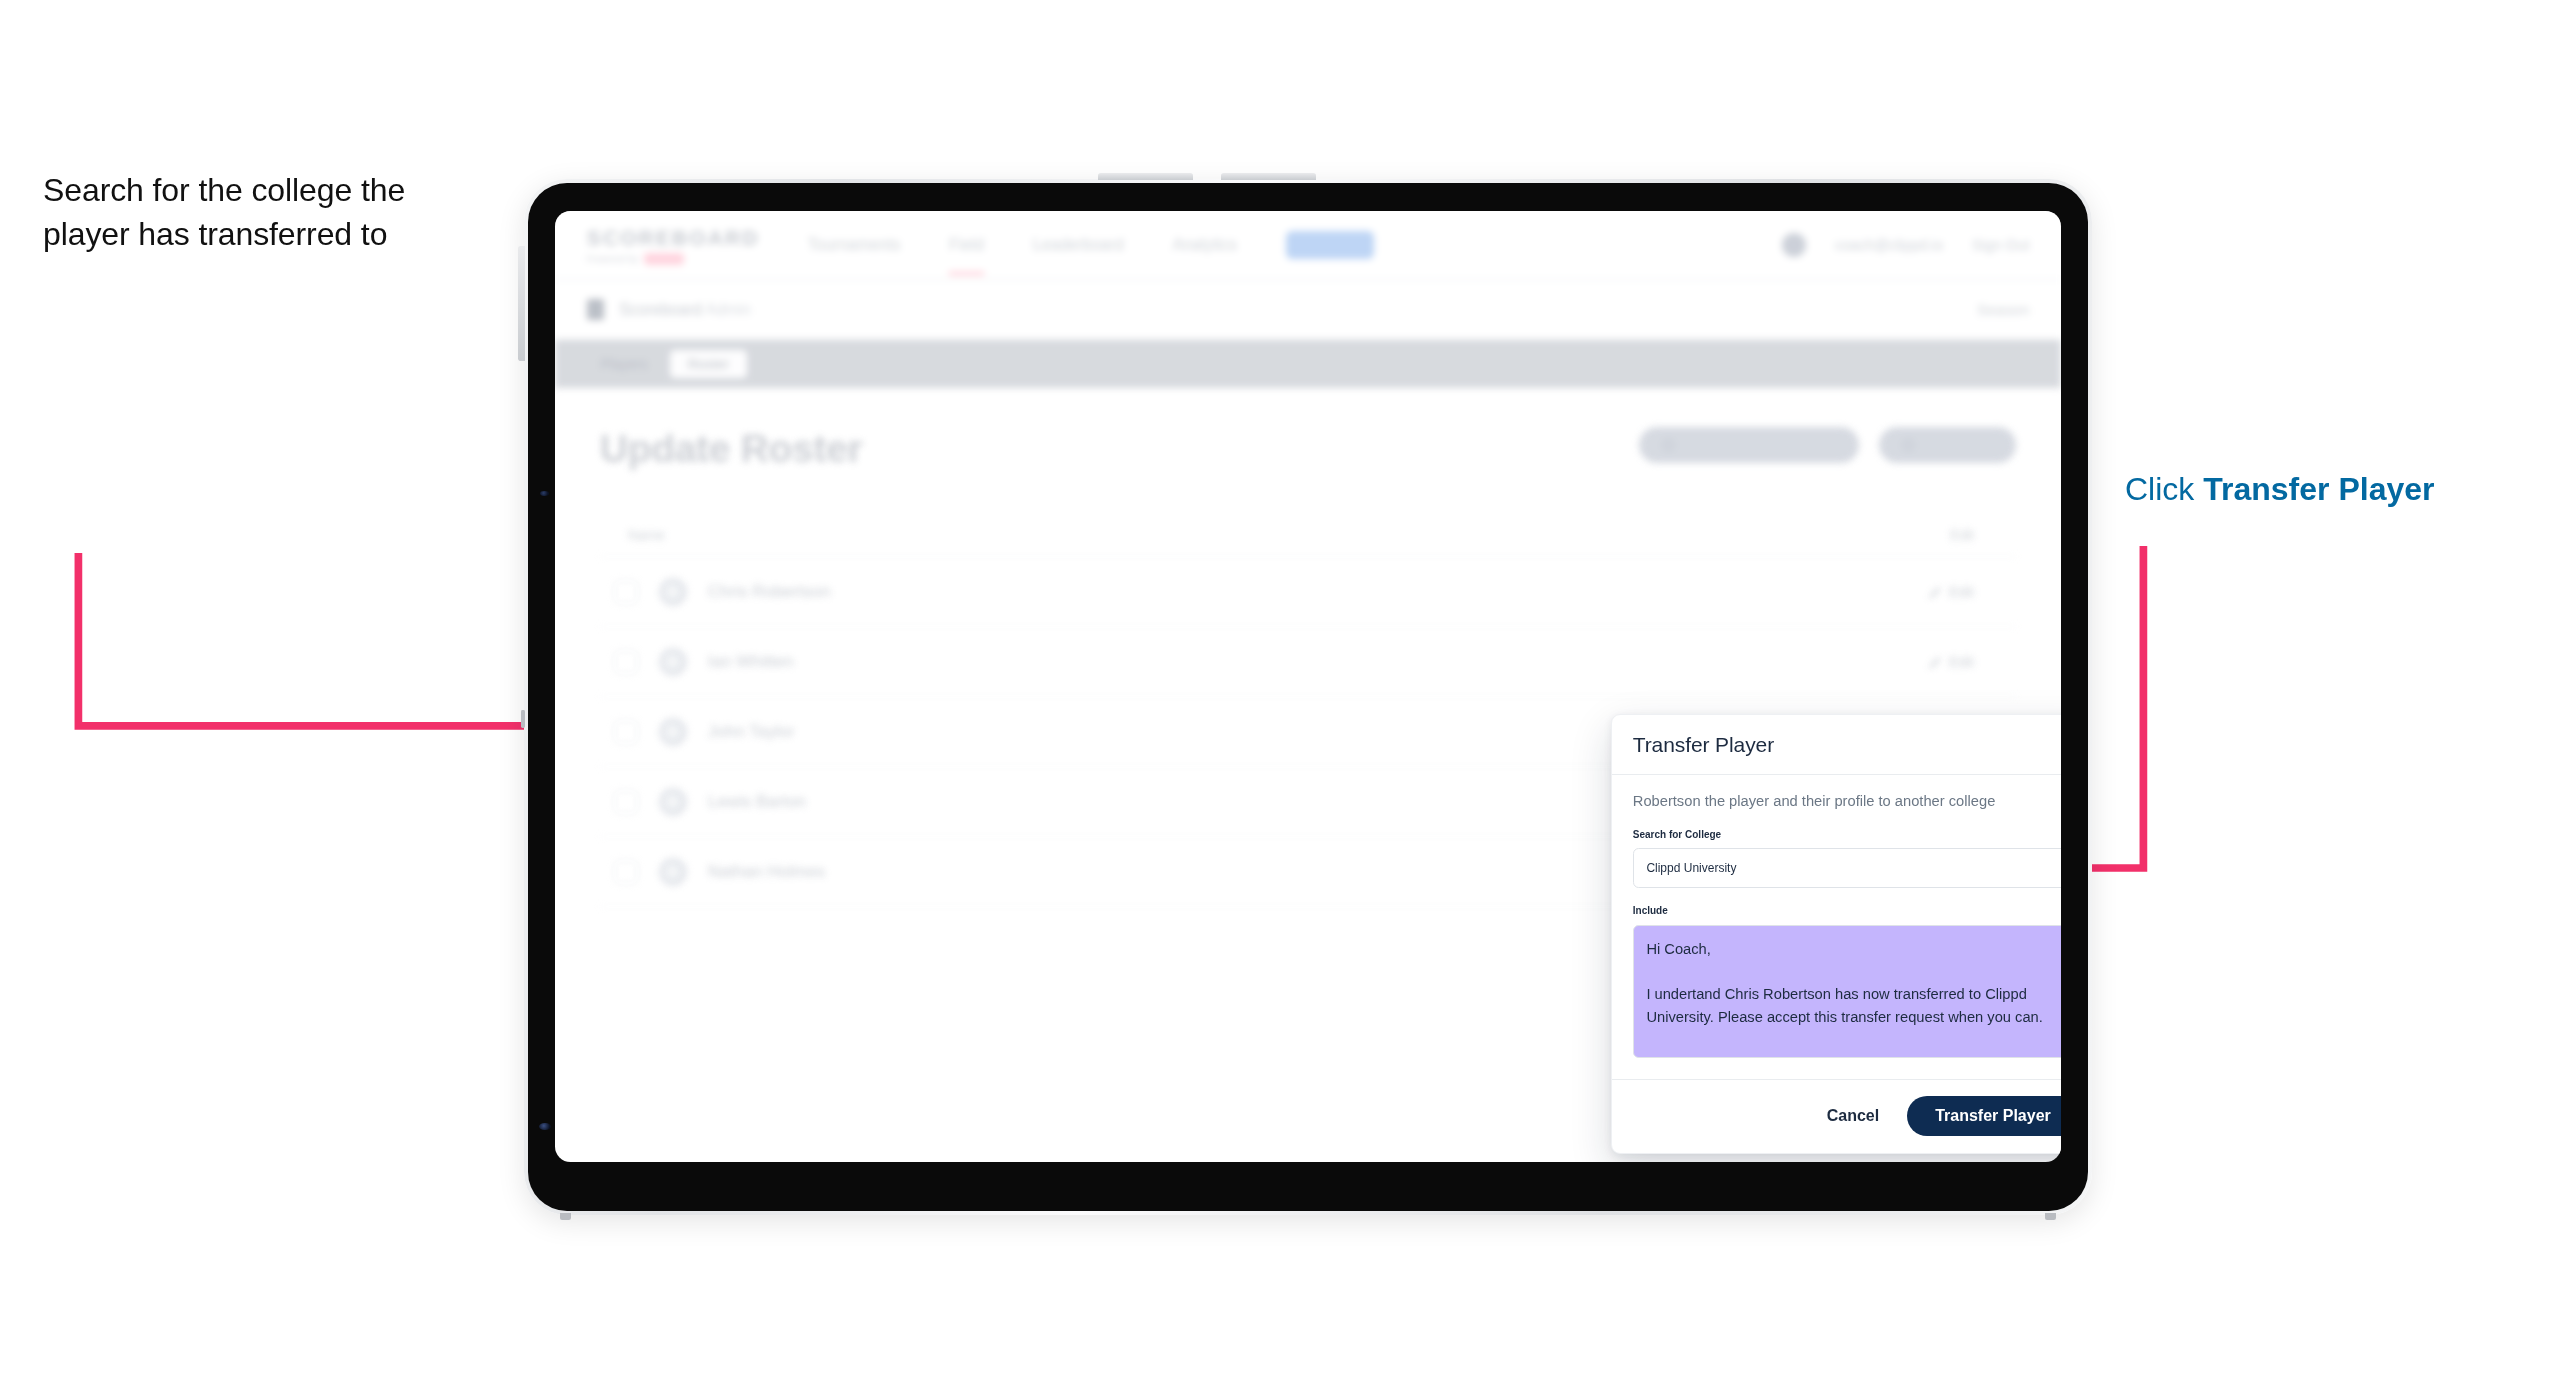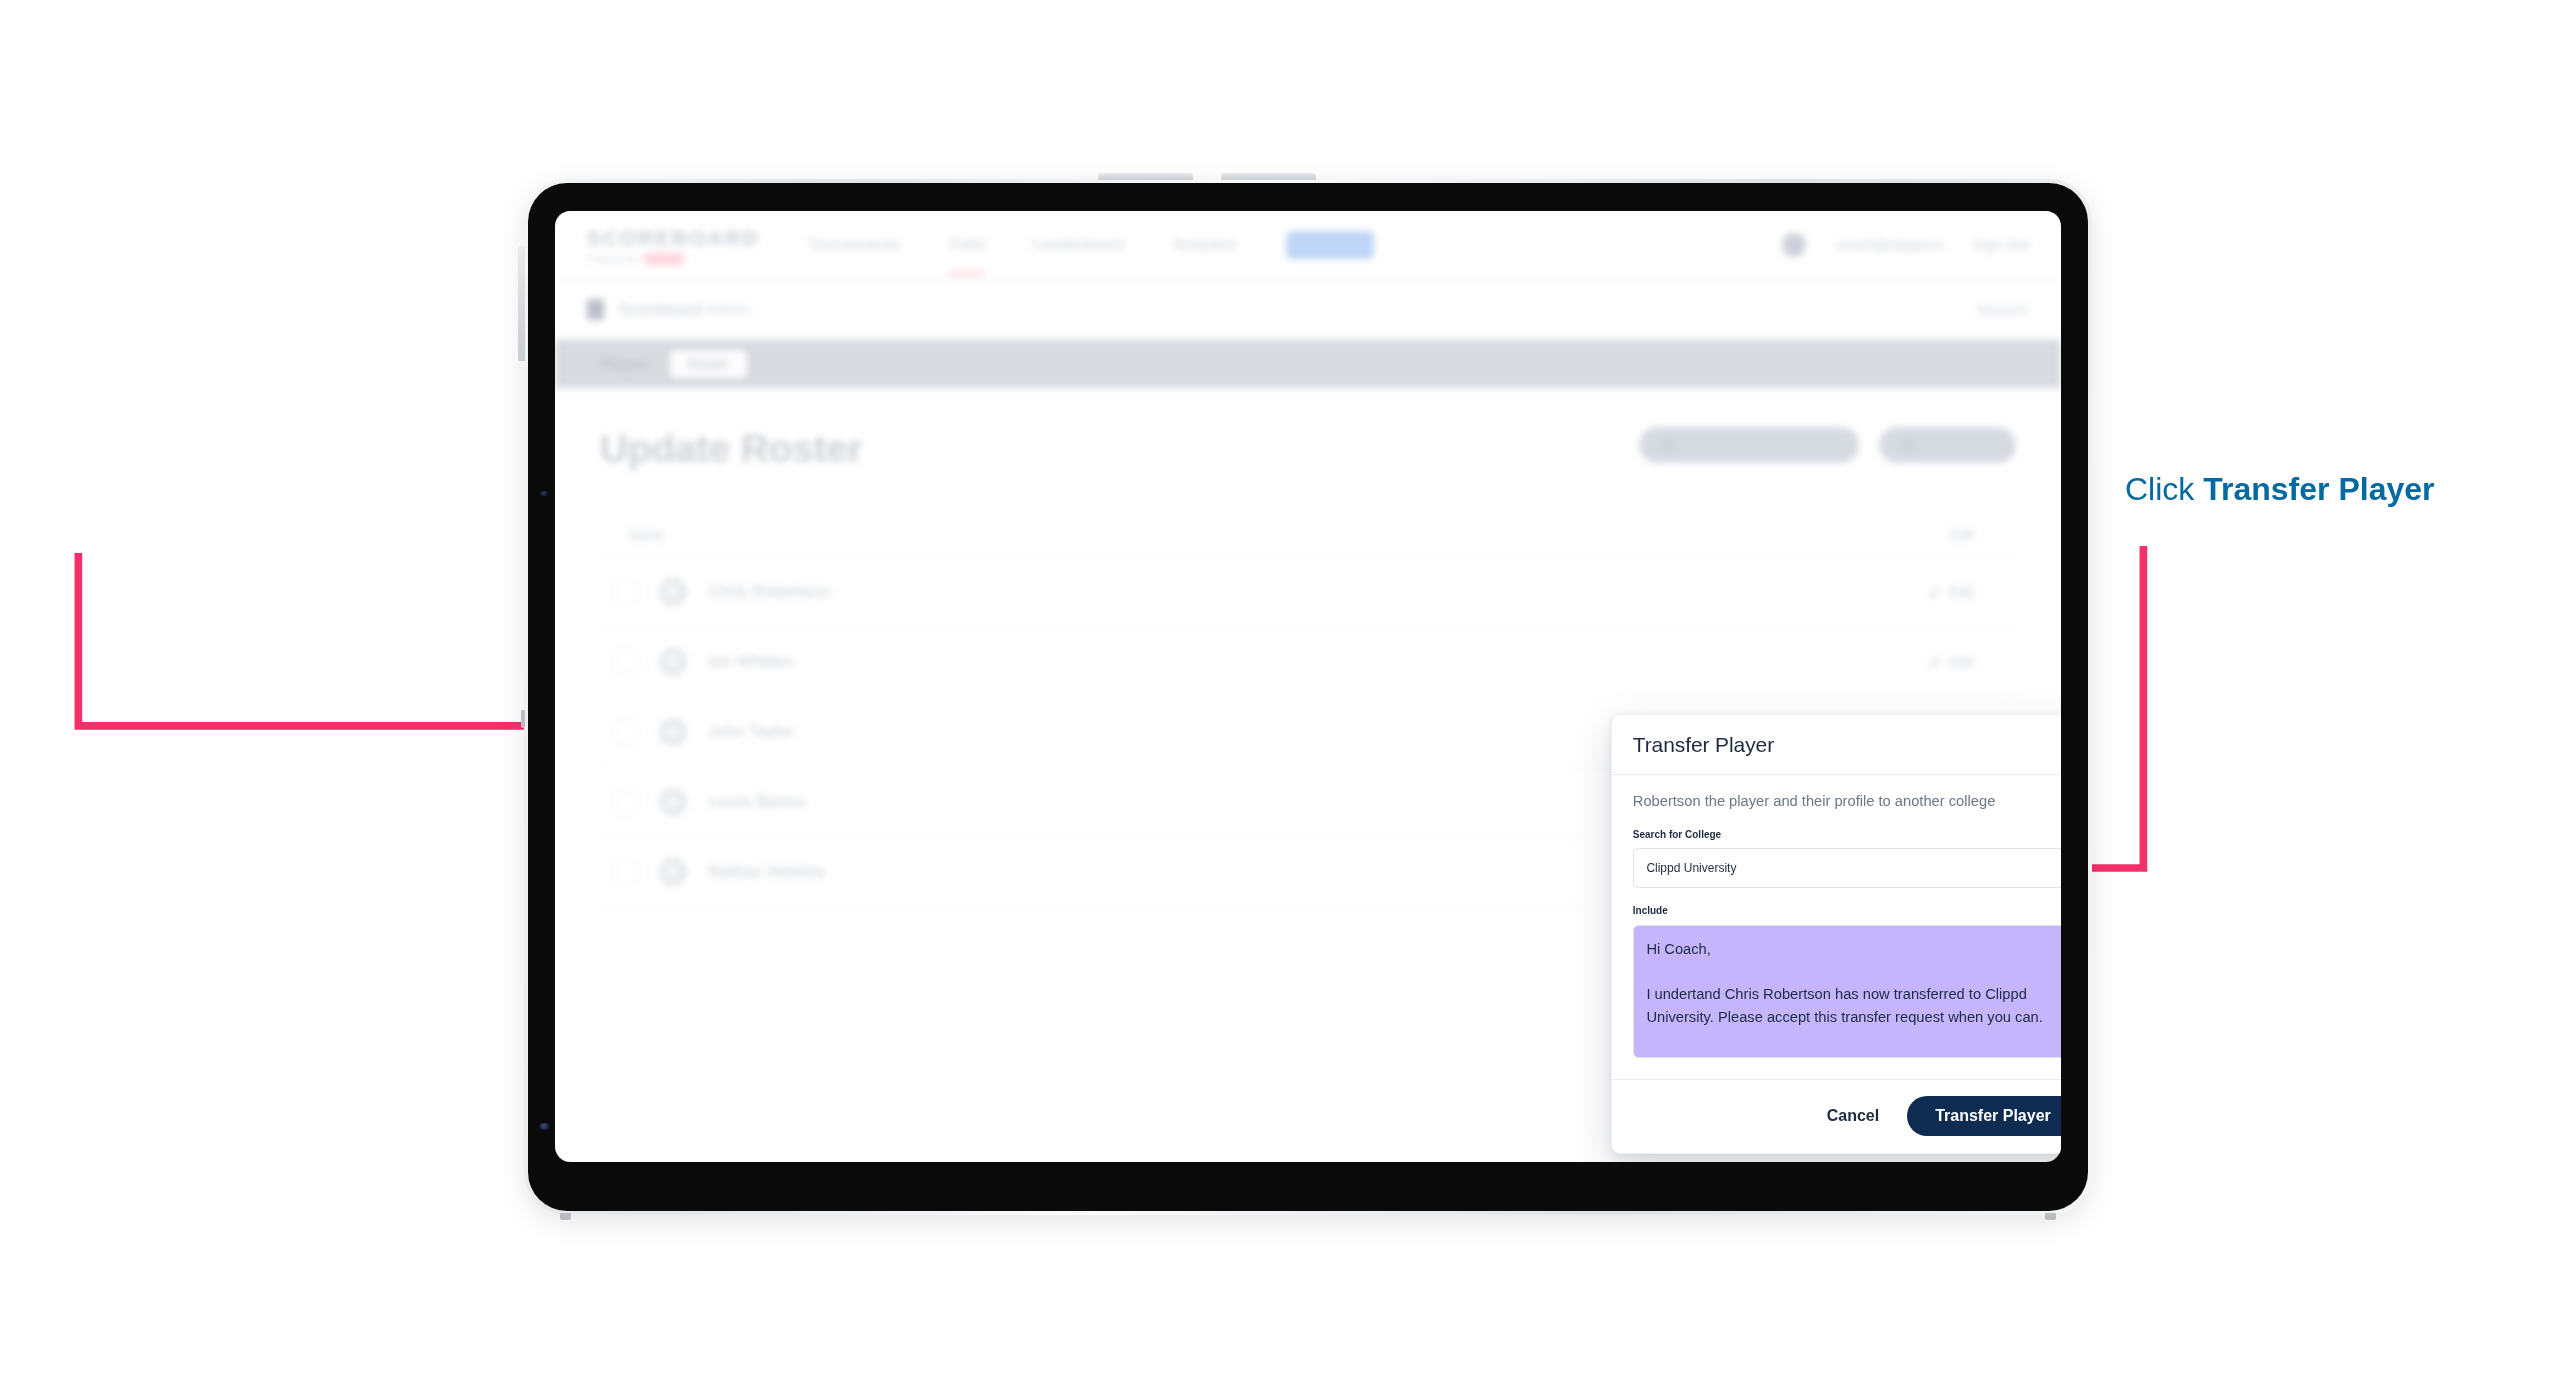--- a/index.html
+++ b/index.html
@@ -224,20 +224,21 @@
     padding: 11.2px 28px; font-size:16px; font-weight:600; cursor:pointer;
     font-family:"Liberation Sans", sans-serif;
   }
 </style>
 </head>
 <body>
 
 <div id="stage">
 
   <div class="anno-left">
+    <p>Search for the college the player has transferred to</p>
   </div>
 
   <div class="anno-right">
     <span>Click </span><b>Transfer Player</b>
   </div>
 
   <svg class="arrow-svg" viewBox="0 0 3680 1980">
     <g stroke="#f2306a" stroke-width="11" fill="none" stroke-linecap="butt">
       <path d="M112 790 L112 1037 L1450 1037"></path>
       <path d="M3062 780 L3062 1240 L2268 1240"></path>

